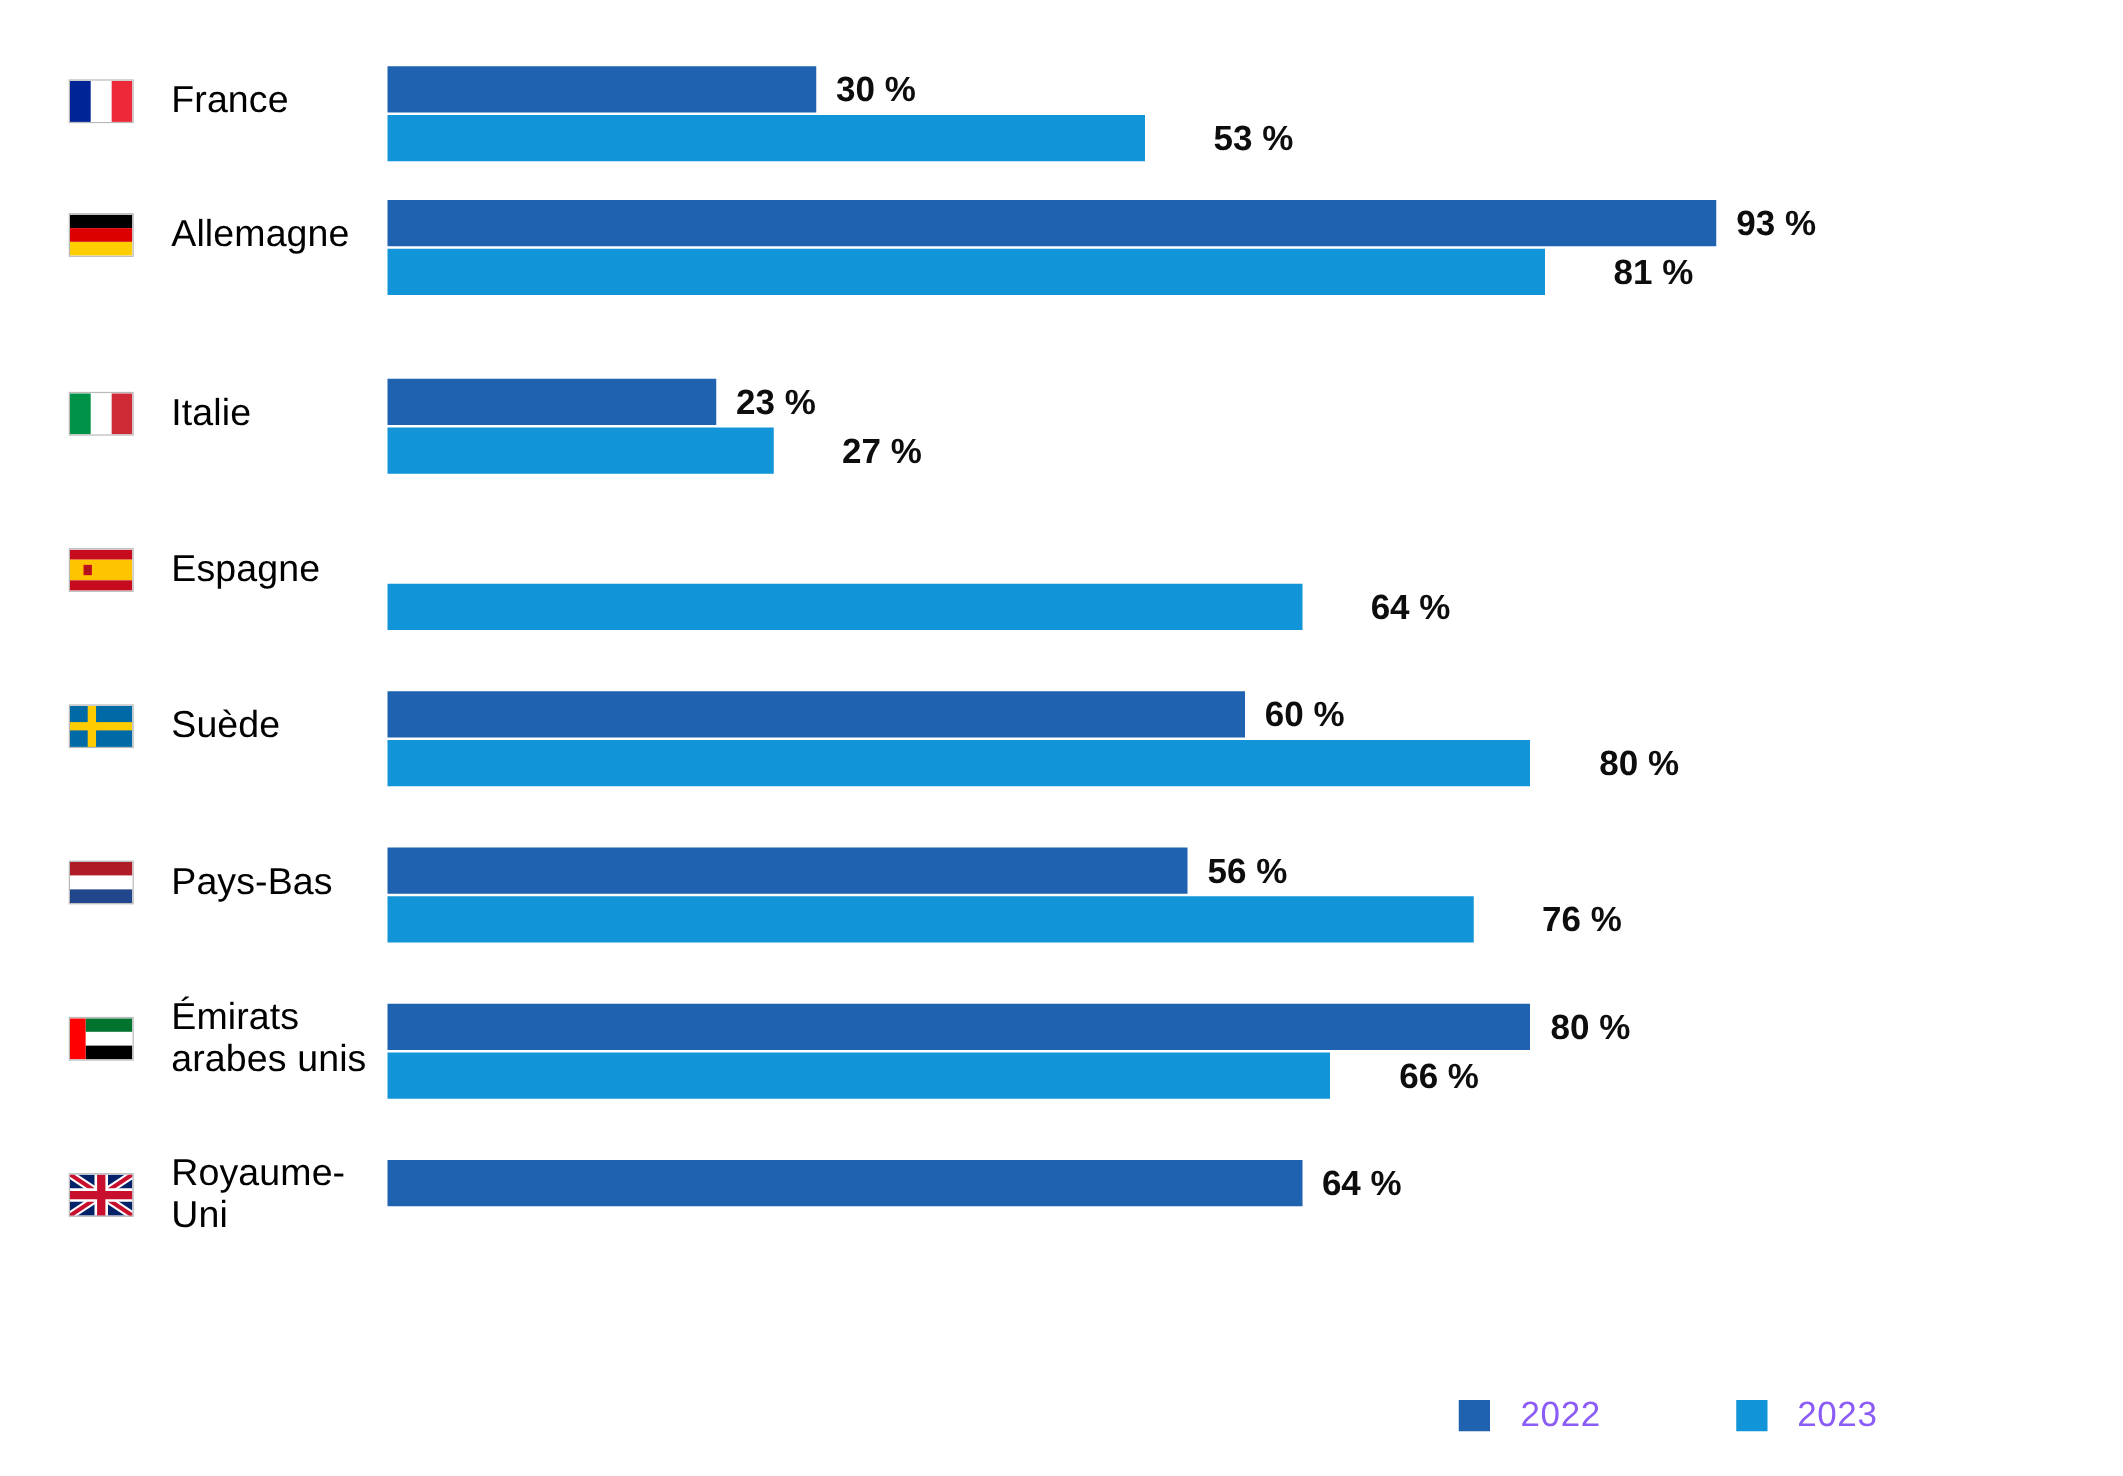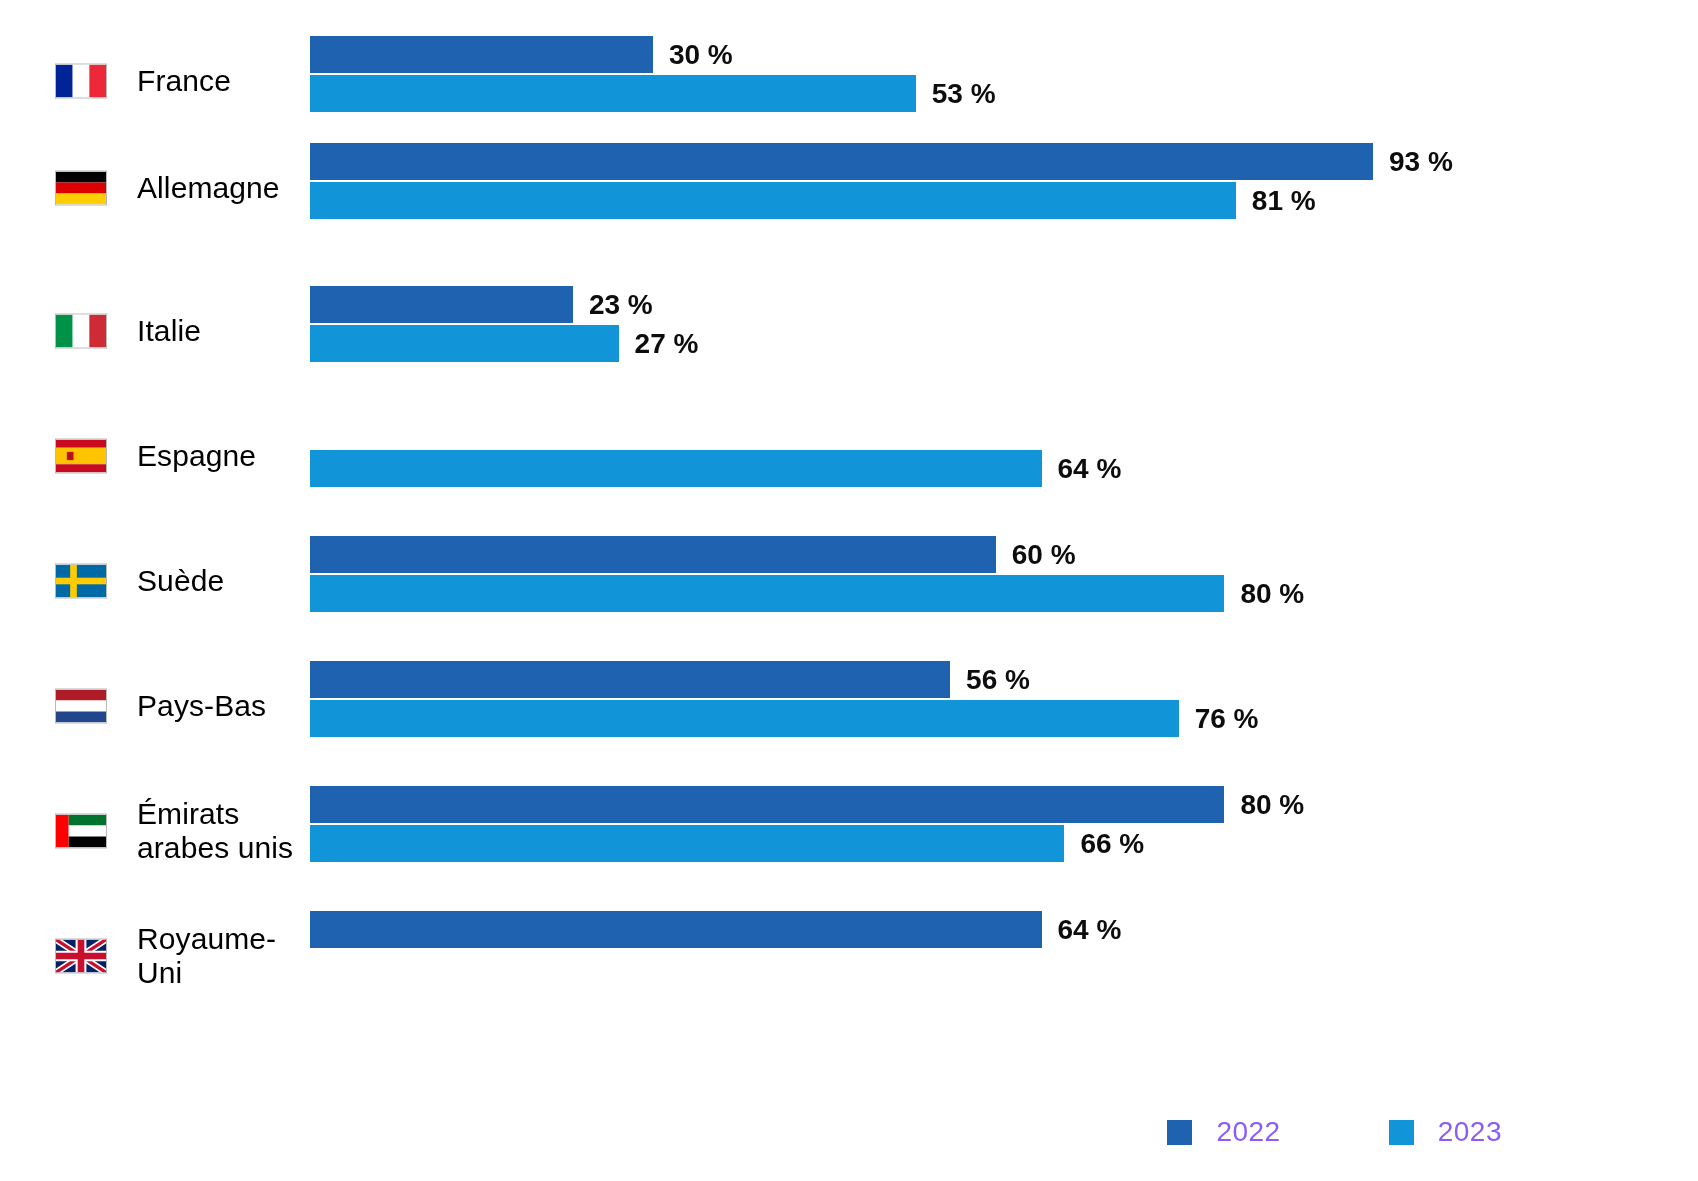--- a/index.html
+++ b/index.html
@@ -74,23 +74,24 @@
     top: 0;
     height: 106px;
     width: 1388px;
   }
   .bar-line {
     position: absolute;
     left: 0;
     height: 37px;
     display: flex;
     align-items: center;
+    margin-top: 17px;
   }
   .bar-line.y2022 { top: 8px; }
-  .bar-line.y2023 { top: 47px; }
+  .bar-line.y2023 { top: 47px; gap: 39px; }
 
   .bar {
     height: 37px;
     display: block;
   }
   .bar.c2022 { background: #1f62b0; }
   .bar.c2023 { background: #1195d8; }
 
   .bar-value {
     font-size: 28px;

